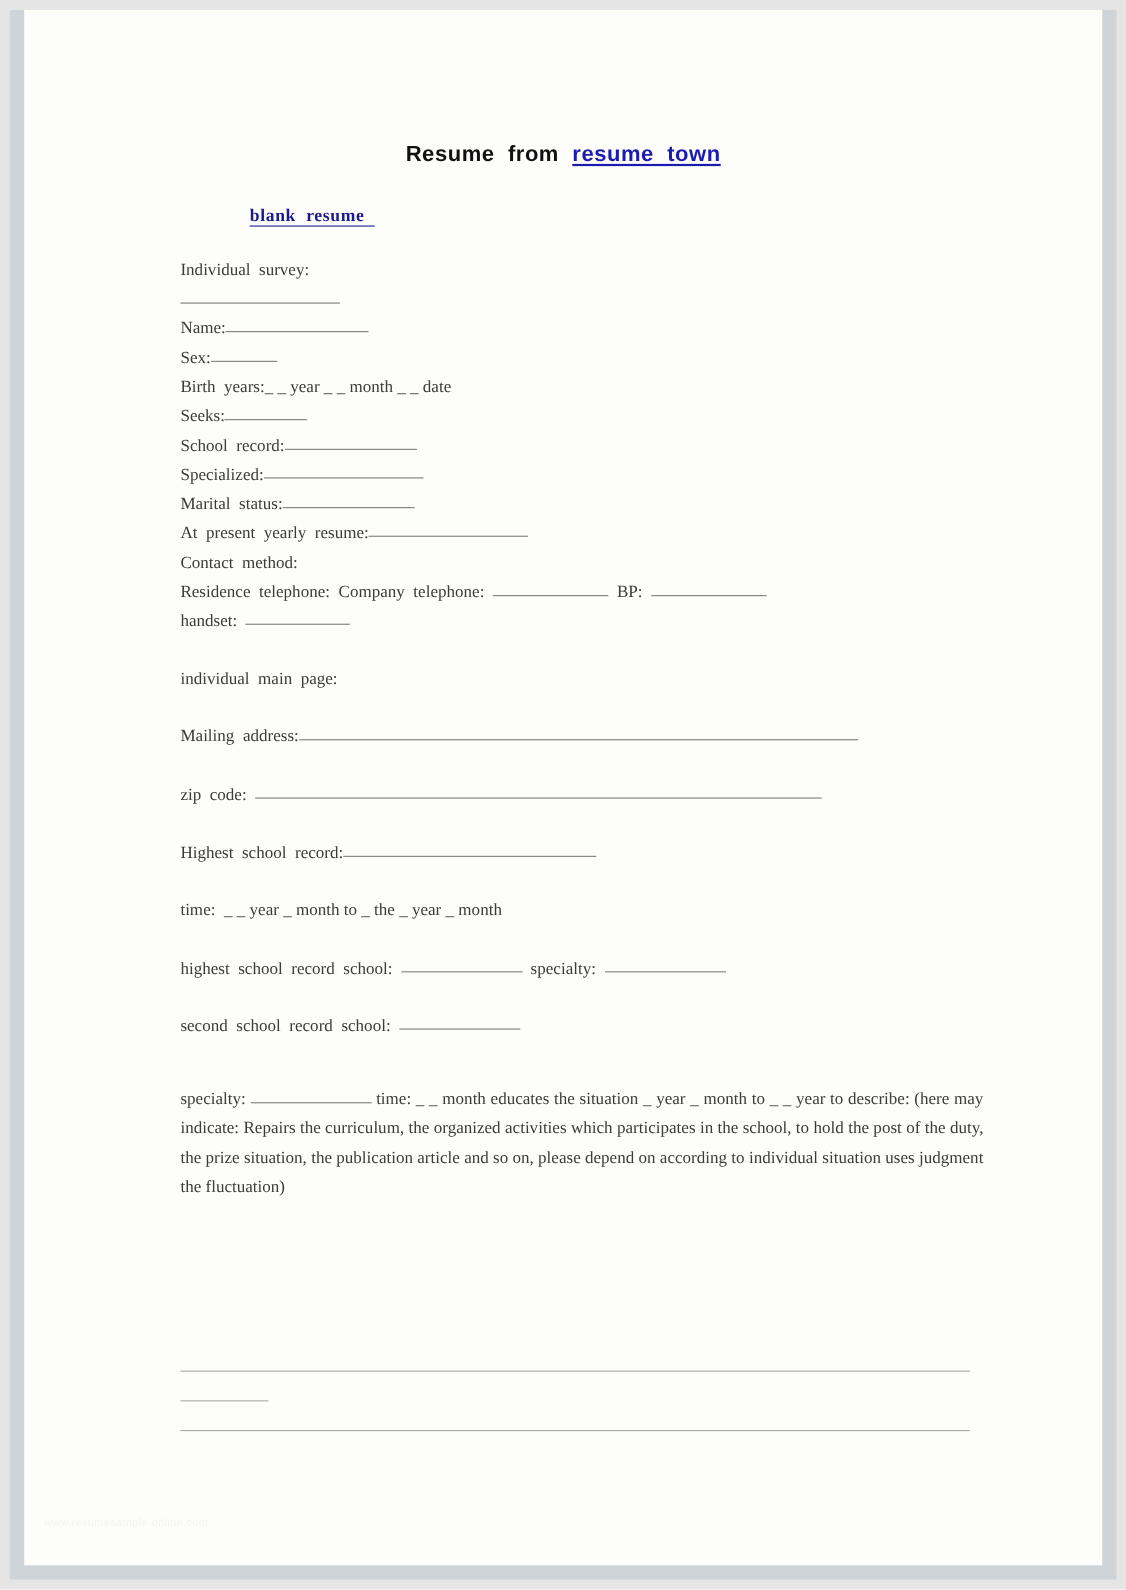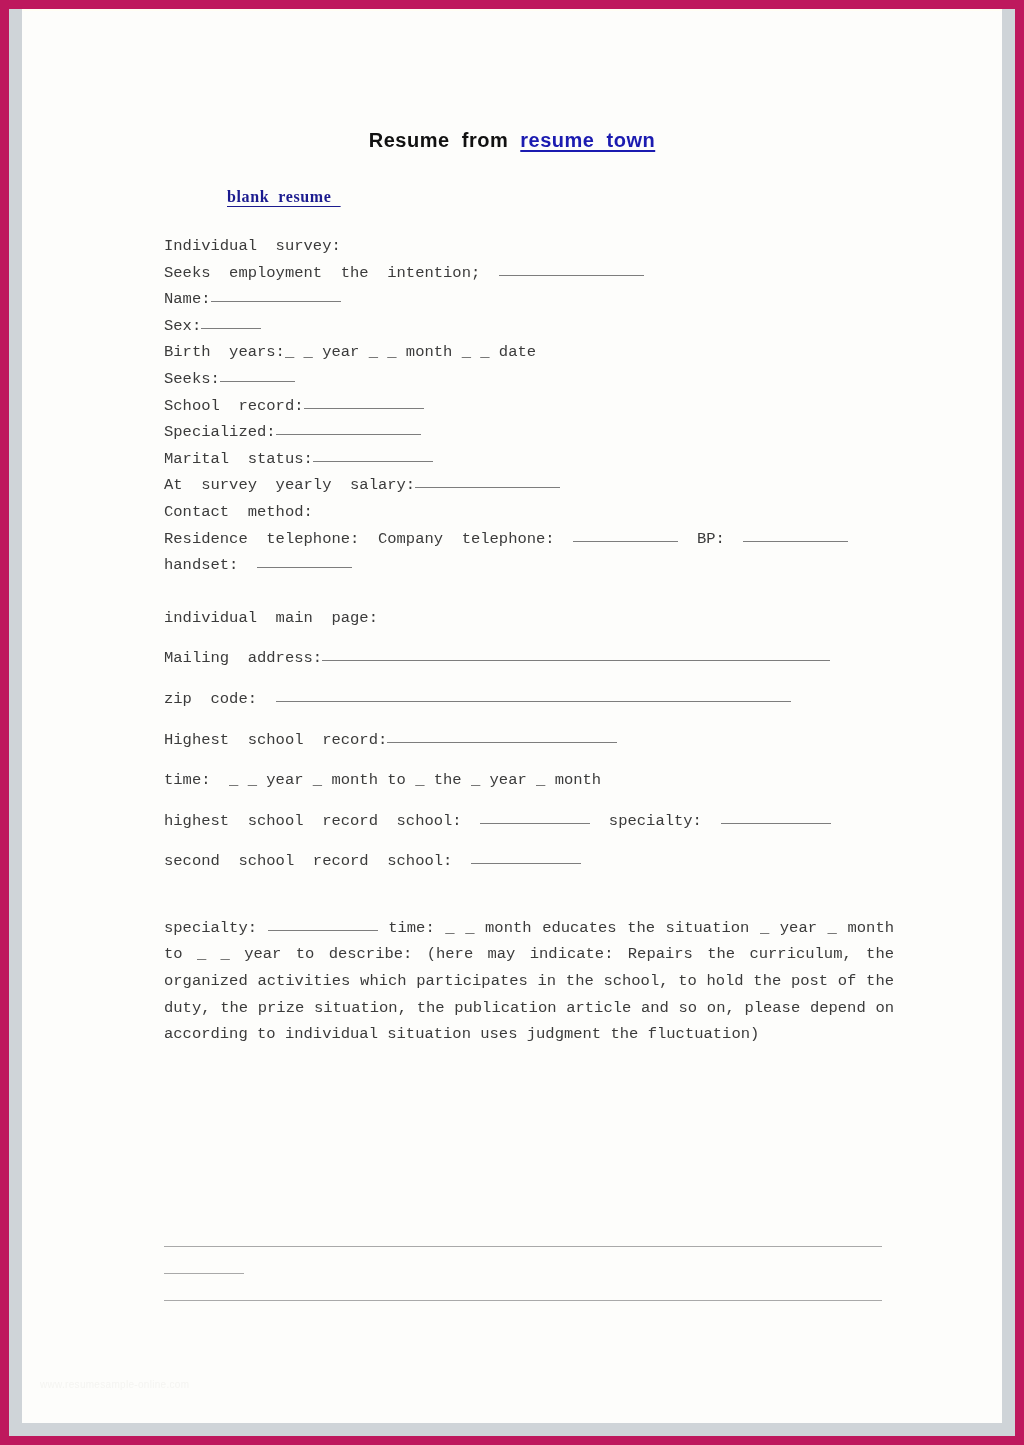--- a/index.html
+++ b/index.html
@@ -13,21 +13,21 @@
     overflow: hidden;
     font-family: "Liberation Serif", serif;
   }
 
   
   .frame {
     position: relative;
     width: 1024px;
     height: 1445px;
     box-sizing: border-box;
-    background: #be185d;
+    background: #e5e5e5;
     padding: 9px;
   }
   .frame-inner {
     position: relative;
     width: 100%;
     height: 100%;
     box-sizing: border-box;
     background: #cfd4d8;
     padding: 0 13px 13px 13px;
   }
@@ -79,21 +79,21 @@
     text-decoration: underline;
     text-underline-offset: 4px;
     white-space: pre;
   }
 
   .body-block {
     position: absolute;
     left: 142px;
     top: 222px;
     width: 730px;
-    font-family: Liberation Mono, monospace;
+    font-family: Liberation Serif, serif;
     font-size: 15.5px;
     color: #3b3b3b;
     line-height: 26.6px;
   }
 
   .line { white-space: pre; }
 
   .gap { height: 26px; }
 
   
@@ -106,21 +106,21 @@
   .fill.w60  { width: 60px; }
   .fill.w75  { width: 75px; }
   .fill.w95  { width: 95px; }
   .fill.w105 { width: 105px; }
   .fill.w110 { width: 110px; }
   .fill.w120 { width: 120px; }
   .fill.w130 { width: 130px; }
   .fill.w145 { width: 145px; }
   .fill.w230 { width: 230px; }
 
-  .spaced { display: block; margin-top: 14px; white-space: pre; }
+  .spaced { display: block; margin-top: 26px; white-space: pre; }
 
   .para {
     margin-top: 40px;
     text-align: justify;
     white-space: normal;
     text-justify: inter-word;
   }
 
   .bottom-rules {
     position: absolute;
@@ -154,37 +154,37 @@
       <div class="doc">
 
         <div class="doc-title"><span>Resume  from  </span><span class="link">resume  town</span></div>
 
         <div class="subtitle">blank  resume  </div>
 
         <div class="body-block">
 
           <div class="line"><span>Individual  survey:</span></div>
 
-          <div class="line"><span>Seeks  employment  the  intention;  </span><span class="fill w145"></span></div>
+          <div class="line"><span class="fill w145"></span></div>
 
           <div class="line"><span>Name:</span><span class="fill w130"></span></div>
 
           <div class="line"><span>Sex:</span><span class="fill w60"></span></div>
 
           <div class="line"><span>Birth  years:_ _ year _ _ month _ _ date</span></div>
 
           <div class="line"><span>Seeks:</span><span class="fill w75"></span></div>
 
           <div class="line"><span>School  record:</span><span class="fill w120"></span></div>
 
           <div class="line"><span>Specialized:</span><span class="fill w145"></span></div>
 
           <div class="line"><span>Marital  status:</span><span class="fill w120"></span></div>
 
-          <div class="line"><span>At  survey  yearly  salary:</span><span class="fill w145"></span></div>
+          <div class="line"><span>At  present  yearly  resume:</span><span class="fill w145"></span></div>
 
           <div class="line"><span>Contact  method:</span></div>
 
           <div class="line"><span>Residence  telephone:  Company  telephone:  </span><span class="fill w105"></span><span>  BP:  </span><span class="fill w105"></span></div>
 
           <div class="line"><span>handset:  </span><span class="fill w95"></span></div>
 
           <div class="gap"></div>
 
           <div class="line"><span>individual  main  page:</span></div>

